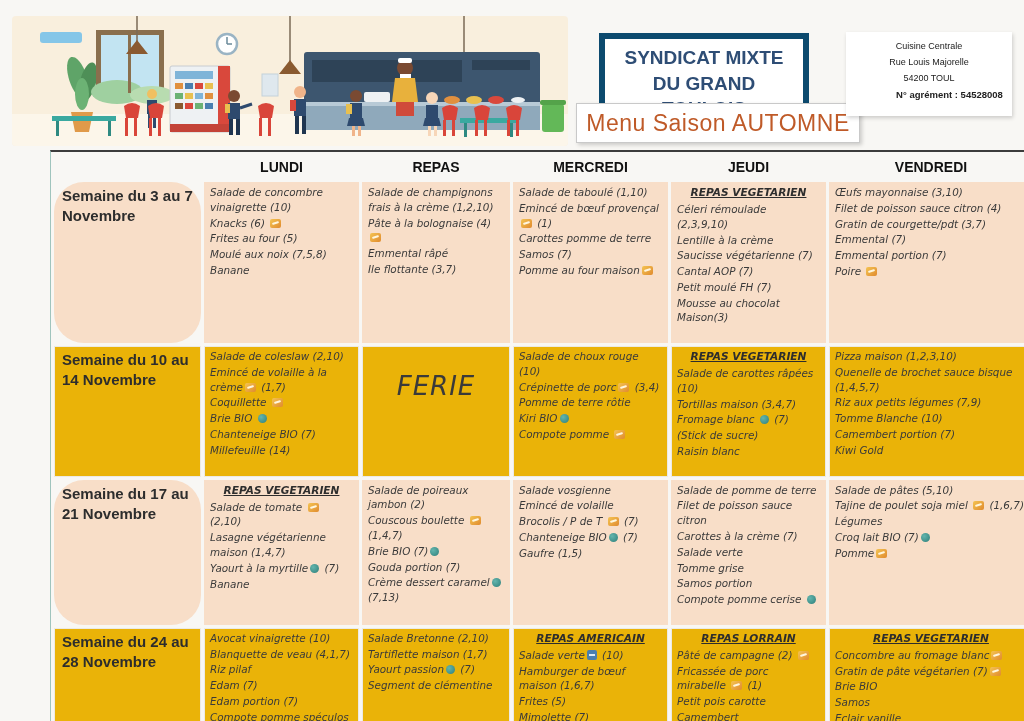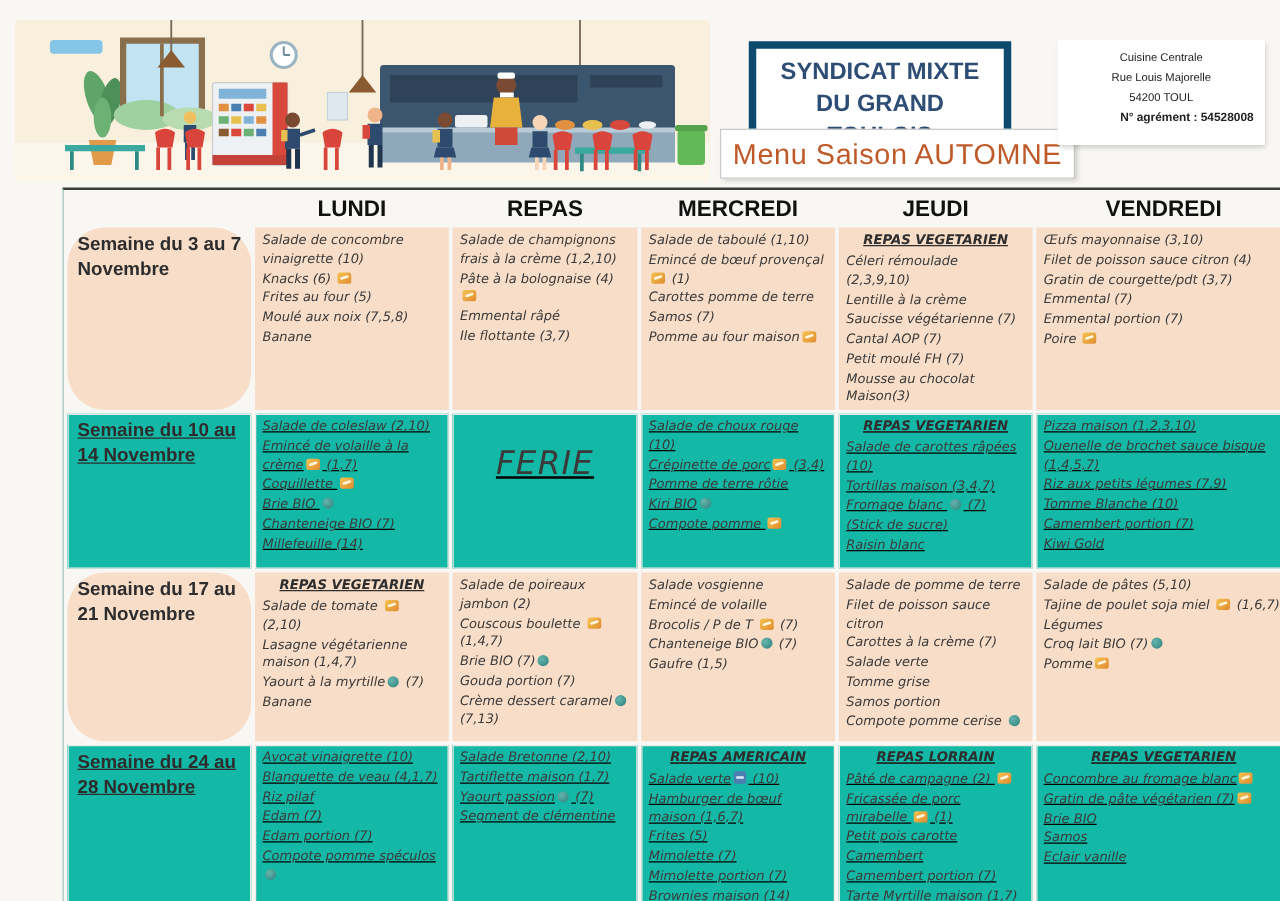--- a/index.html
+++ b/index.html
@@ -18,25 +18,25 @@
   .menu-box .txt { color:#bf5a28; font-size:23px; font-weight:400; letter-spacing:0.5px; }
   .kitchen-card { position:absolute; left:846px; top:32px; width:166px; height:84px; background:#ffffff;
                   box-shadow:1px 2px 4px rgba(0,0,0,0.18); text-align:center; padding-top:9px;
                   font-size:9px; color:#222; }
   .kitchen-card div { margin-bottom:6px; }
   .kitchen-card .agr { font-weight:700; font-size:9.5px;margin-left:41px; }
 
   
   .menu-table { margin-left:50px; width:964px; border-collapse:separate; border-spacing:3px 3px;
                 table-layout:fixed; border-top:2px solid #3c3c3c; border-left:1.5px solid #9fc4bd; }
-  .menu-table th { font-size:18px; font-weight:700; color:#111; text-align:center; height:24px;
+  .menu-table th { font-size:14px; font-weight:700; color:#111; text-align:center; height:24px;
                    vertical-align:middle; background:transparent; }
-  .menu-table td { vertical-align:top; padding:3px 6px 2px 6px; }
+  .menu-table td { vertical-align:top; padding:3px 6px 17px 6px; }
   .shaded td { background:#f8dec8; }
-  .plain td { background:#14b8a6; box-shadow:inset 0 0 0 1px #eceae4;text-decoration:underline; }
+  .plain td { background:#eab308; box-shadow:inset 0 0 0 1px #eceae4; }
   .week-label { font-size:15px; font-weight:700; color:#2d2d2d; line-height:1.35; padding:4px 2px 0 8px !important; }
   .shaded .week-label { background:#f8dec8;border-radius:30px; }
   .item { font-family:"DejaVu Sans", sans-serif; font-style:italic; font-size:10.4px; color:#3a3a3a;
           line-height:1.42; margin-bottom:1px; }
   .banner { font-family:"DejaVu Sans", sans-serif; font-style:italic; font-weight:700; font-size:10.6px;
             color:#2d2d2d; text-decoration:underline; text-align:center; margin:1px 0 4px 0; }
   .ferie { font-family:"DejaVu Sans", sans-serif; font-style:italic; font-size:26px; color:#3a3a3a;
            text-align:center; margin-top:22px; letter-spacing:1px; }
 
   

